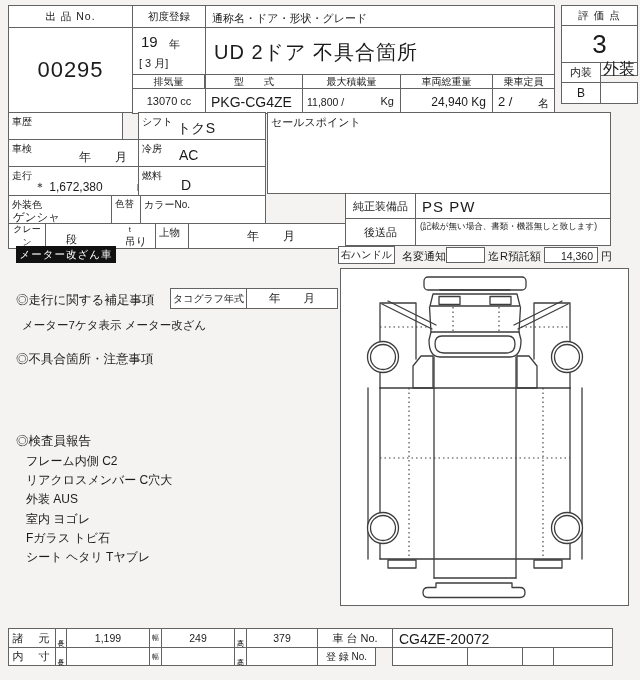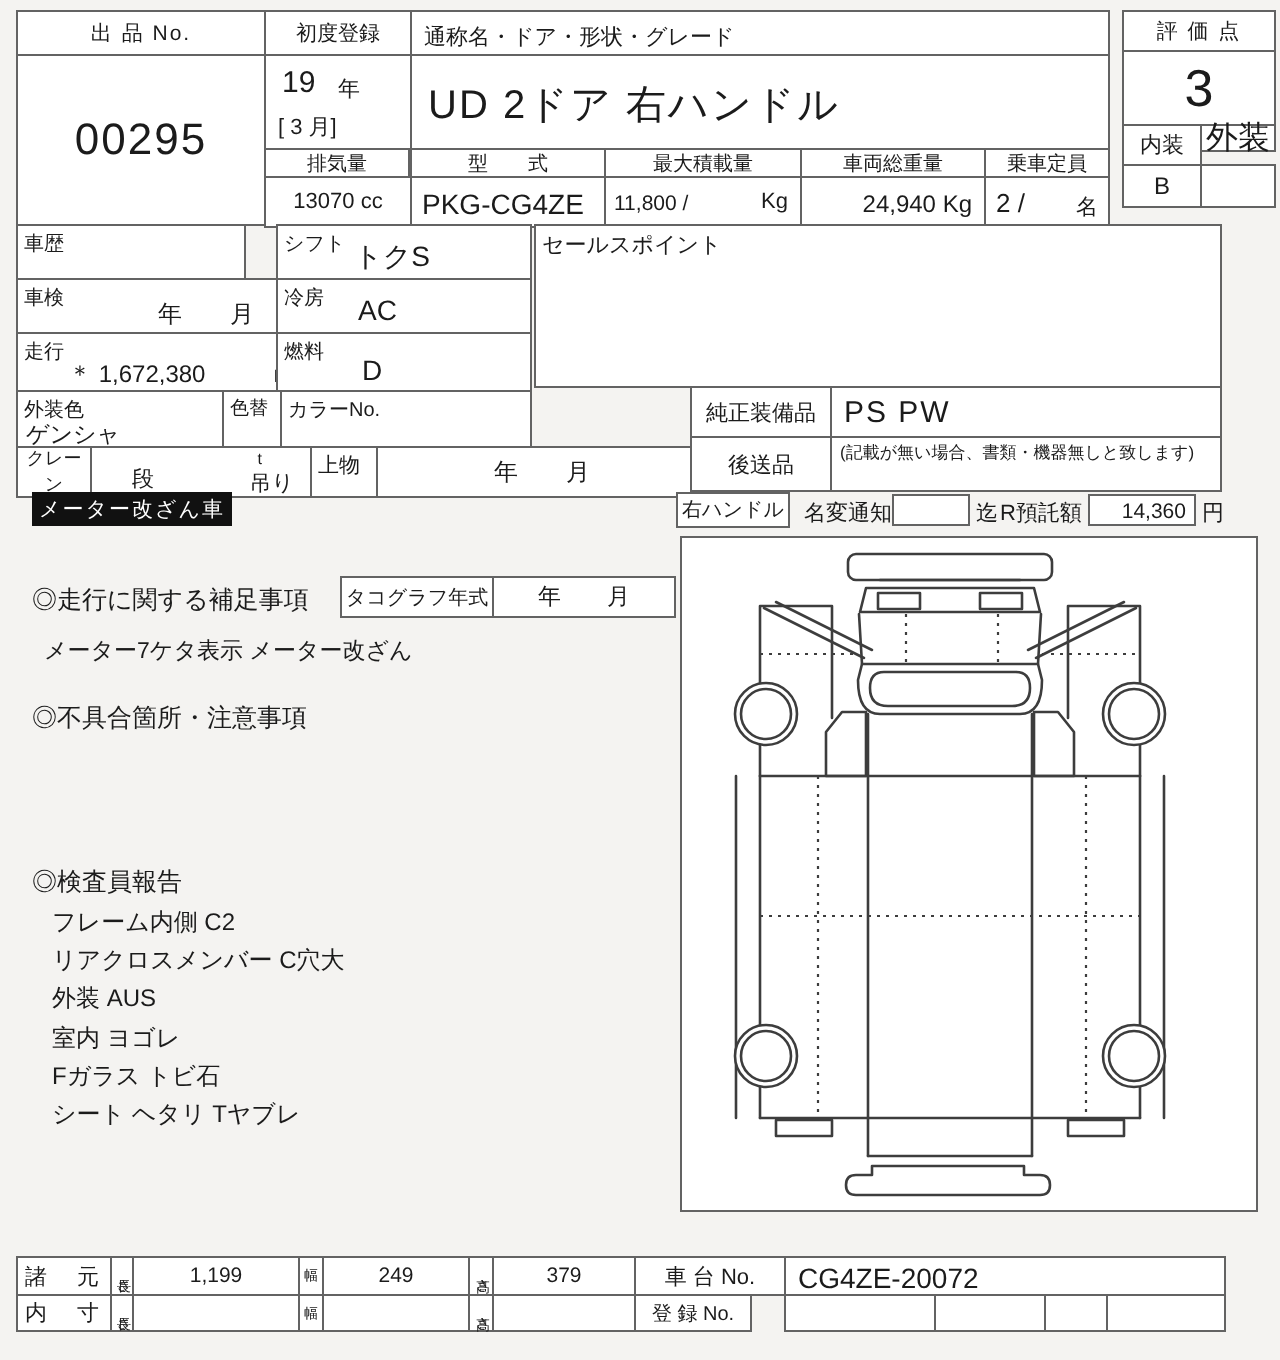--- a/index.html
+++ b/index.html
@@ -25,21 +25,21 @@
 <div class="cell" style="left:132px;top:27px;width:74px;height:48px">
   <span class="txt" style="left:8px;top:5px;font-size:15px">19</span>
   <span class="txt" style="left:36px;top:9px;font-size:11px">年</span>
   <span class="txt" style="left:6px;top:28px;font-size:11px">[ 3 月]</span>
 </div>
 
 <div class="cell" style="left:205px;top:5px;width:350px;height:23px">
   <span class="txt" style="left:6px;top:5px;font-size:11px">通称名・ドア・形状・グレード</span>
 </div>
 <div class="cell" style="left:205px;top:27px;width:350px;height:48px">
-  <span class="txt" style="left:8px;top:11px;font-size:20px;letter-spacing:1px">UD 2ドア 右ハンドル</span>
+  <span class="txt" style="left:8px;top:11px;font-size:20px;letter-spacing:1px">UD 2ドア 不具合箇所</span>
 </div>
 
 <div class="cell c" style="left:132px;top:74px;width:73px;height:15px;font-size:10px">排気量</div>
 <div class="cell c" style="left:132px;top:88px;width:74px;height:26px;font-size:11px">13070 cc</div>
 
 <div class="cell c" style="left:205px;top:74px;width:98px;height:15px;font-size:10px">型　　式</div>
 <div class="cell" style="left:205px;top:88px;width:98px;height:26px">
   <span class="txt" style="left:5px;top:5px;font-size:14px">PKG-CG4ZE</span>
 </div>
 

